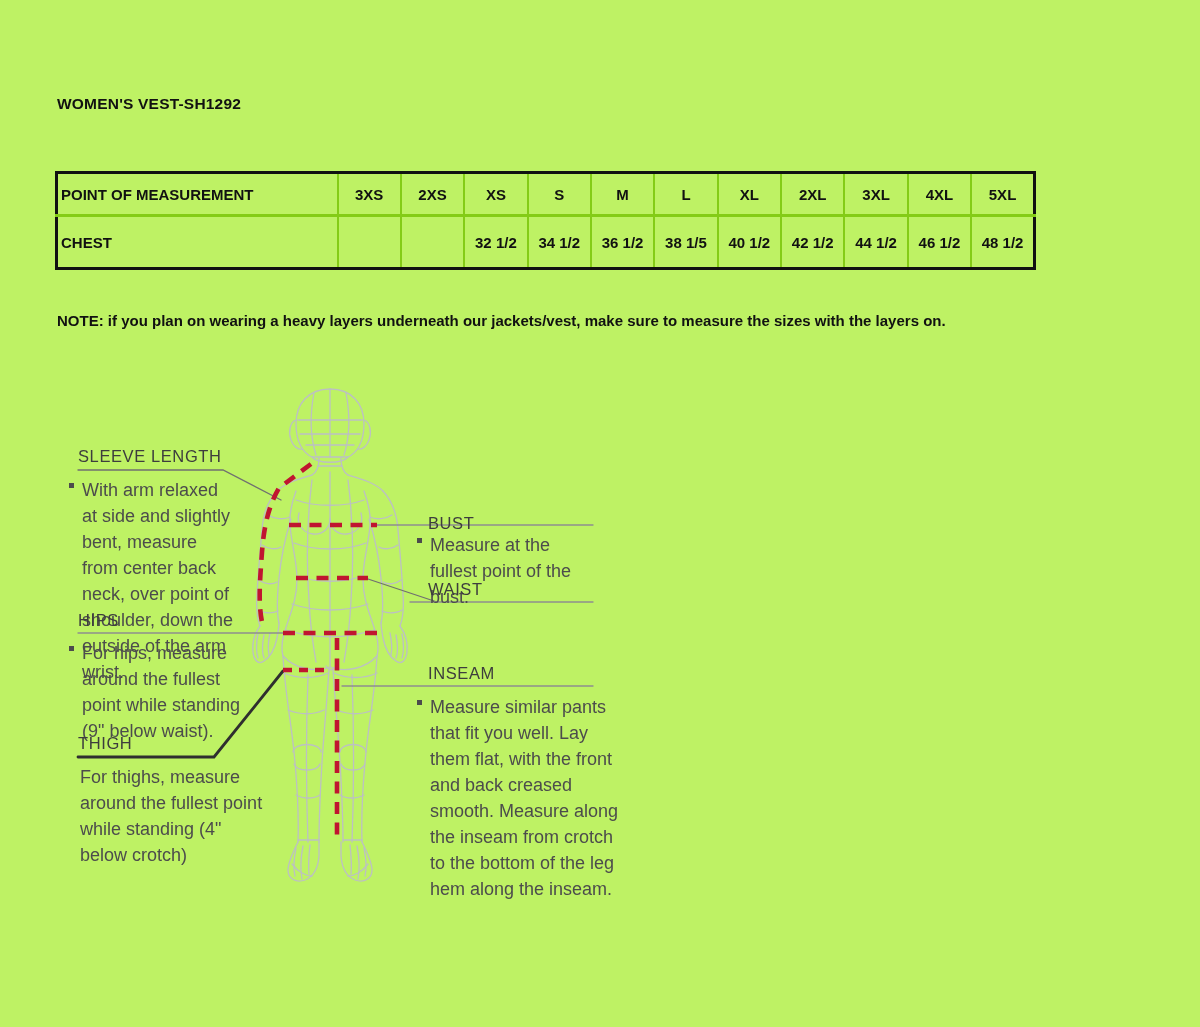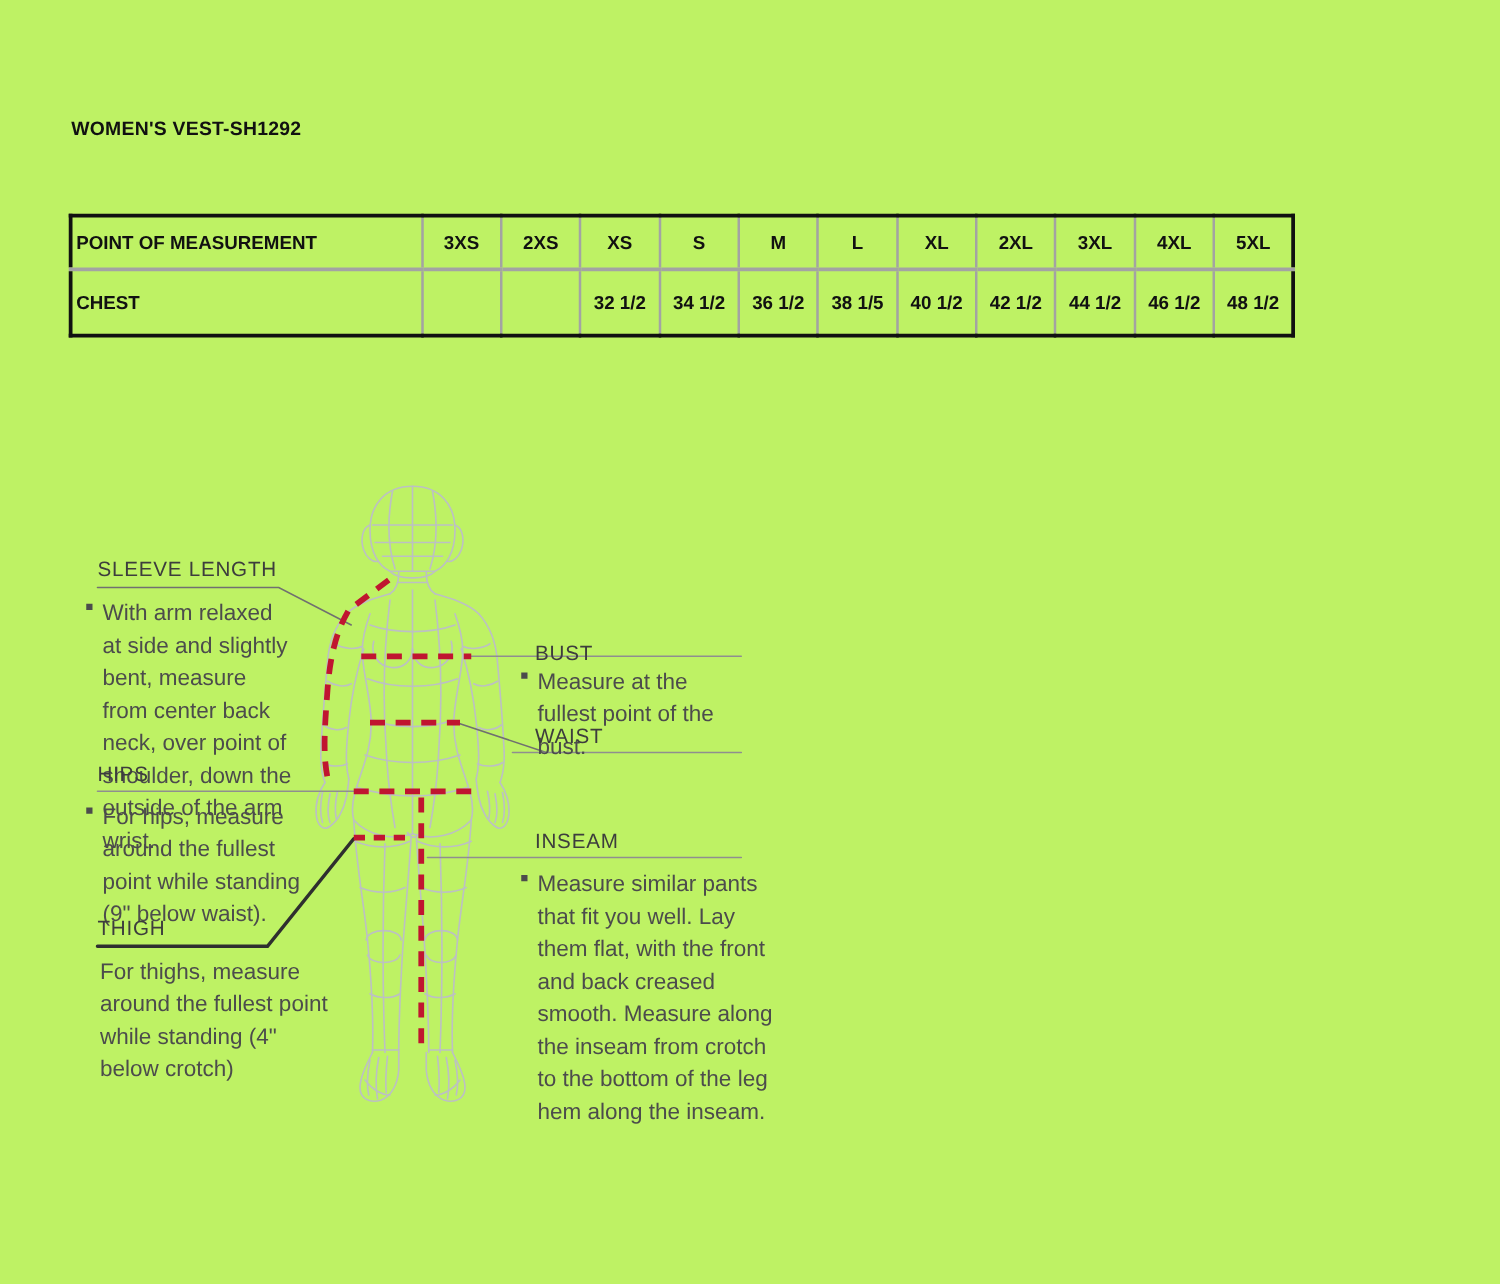--- a/index.html
+++ b/index.html
@@ -9,21 +9,21 @@
   }
   .doc-title {
     position:absolute; left:57px; top:95px; margin:0;
     font-size:15.5px; font-weight:bold; color:#111; letter-spacing:.2px;
   }
   table.size-table {
     position:absolute; left:55px; top:171px; width:981px;
     border-collapse:collapse; table-layout:fixed; border:3px solid #111;
   }
   .size-table th, .size-table td {
-    border:2px solid #a3a3a3; padding:6px; font-weight:bold; font-size:15px;
+    border:2px solid #84cc16; padding:6px; font-weight:bold; font-size:15px;
     color:#111; text-align:center; white-space:nowrap; overflow:hidden;
   }
   .size-table thead th { height:28px; border-bottom-width:3px; }
   .size-table tbody td { height:38px; }
   .size-table .lefted { text-align:left; padding-left:3px; }
   .note-line {
     position:absolute; left:57px; top:312px; margin:0;
     font-size:15px; font-weight:bold; color:#111; white-space:nowrap;
   }
   .diagram-svg { position:absolute; left:0; top:0; }
@@ -84,20 +84,21 @@
         <td>38 1/5</td>
         <td>40 1/2</td>
         <td>42 1/2</td>
         <td>44 1/2</td>
         <td>46 1/2</td>
         <td>48 1/2</td>
       </tr>
     </tbody>
   </table>
 
+  <p class="note-line">NOTE: if you plan on wearing a heavy layers underneath our jackets/vest, make sure to measure the sizes with the layers on.</p>
 
   <svg class="diagram-svg" width="1200" height="1027" viewBox="0 0 1200 1027" aria-hidden="true">
 
     <g fill="none" stroke="#bcc0c3" stroke-width="1.3" stroke-linecap="round" stroke-linejoin="round">
 
       <path d="M330 389 C308 389 296 404 296 424 C296 442 303 453 312 457 L348 457 C357 453 364 442 364 424 C364 404 352 389 330 389 Z"></path>
       <path d="M296 420 C290 422 288 432 291 440 C293 446 298 450 302 449"></path>
       <path d="M364 420 C370 422 372 432 369 440 C367 446 362 450 358 449"></path>
       <path d="M330 389 V457"></path>
       <path d="M298 420 H362"></path>

